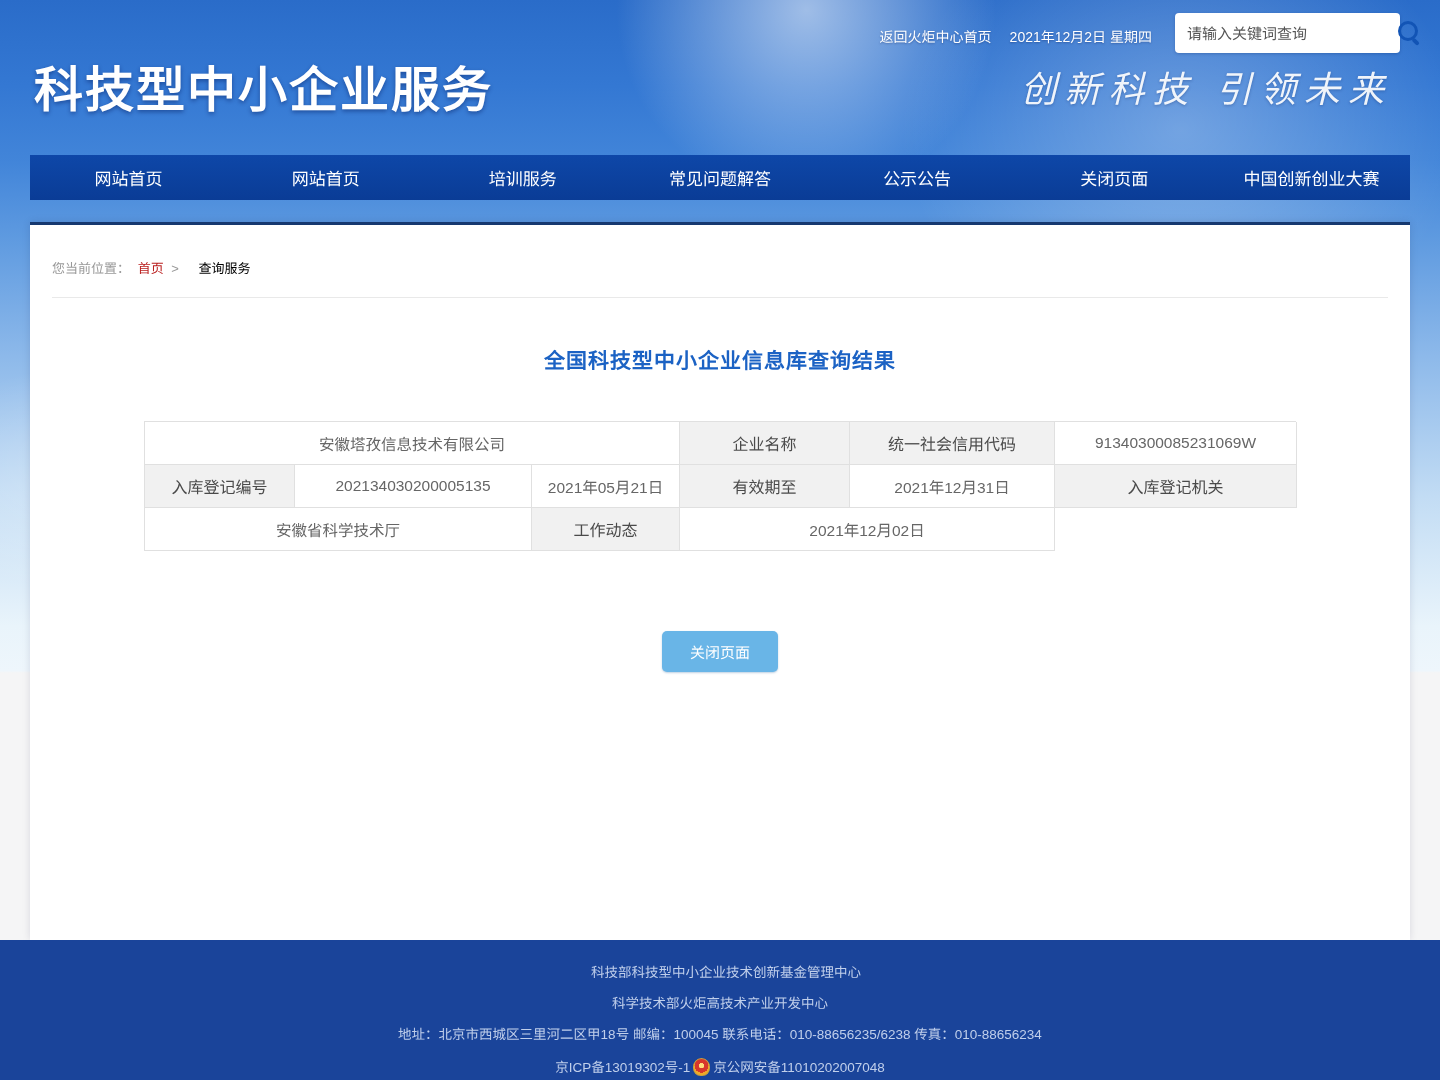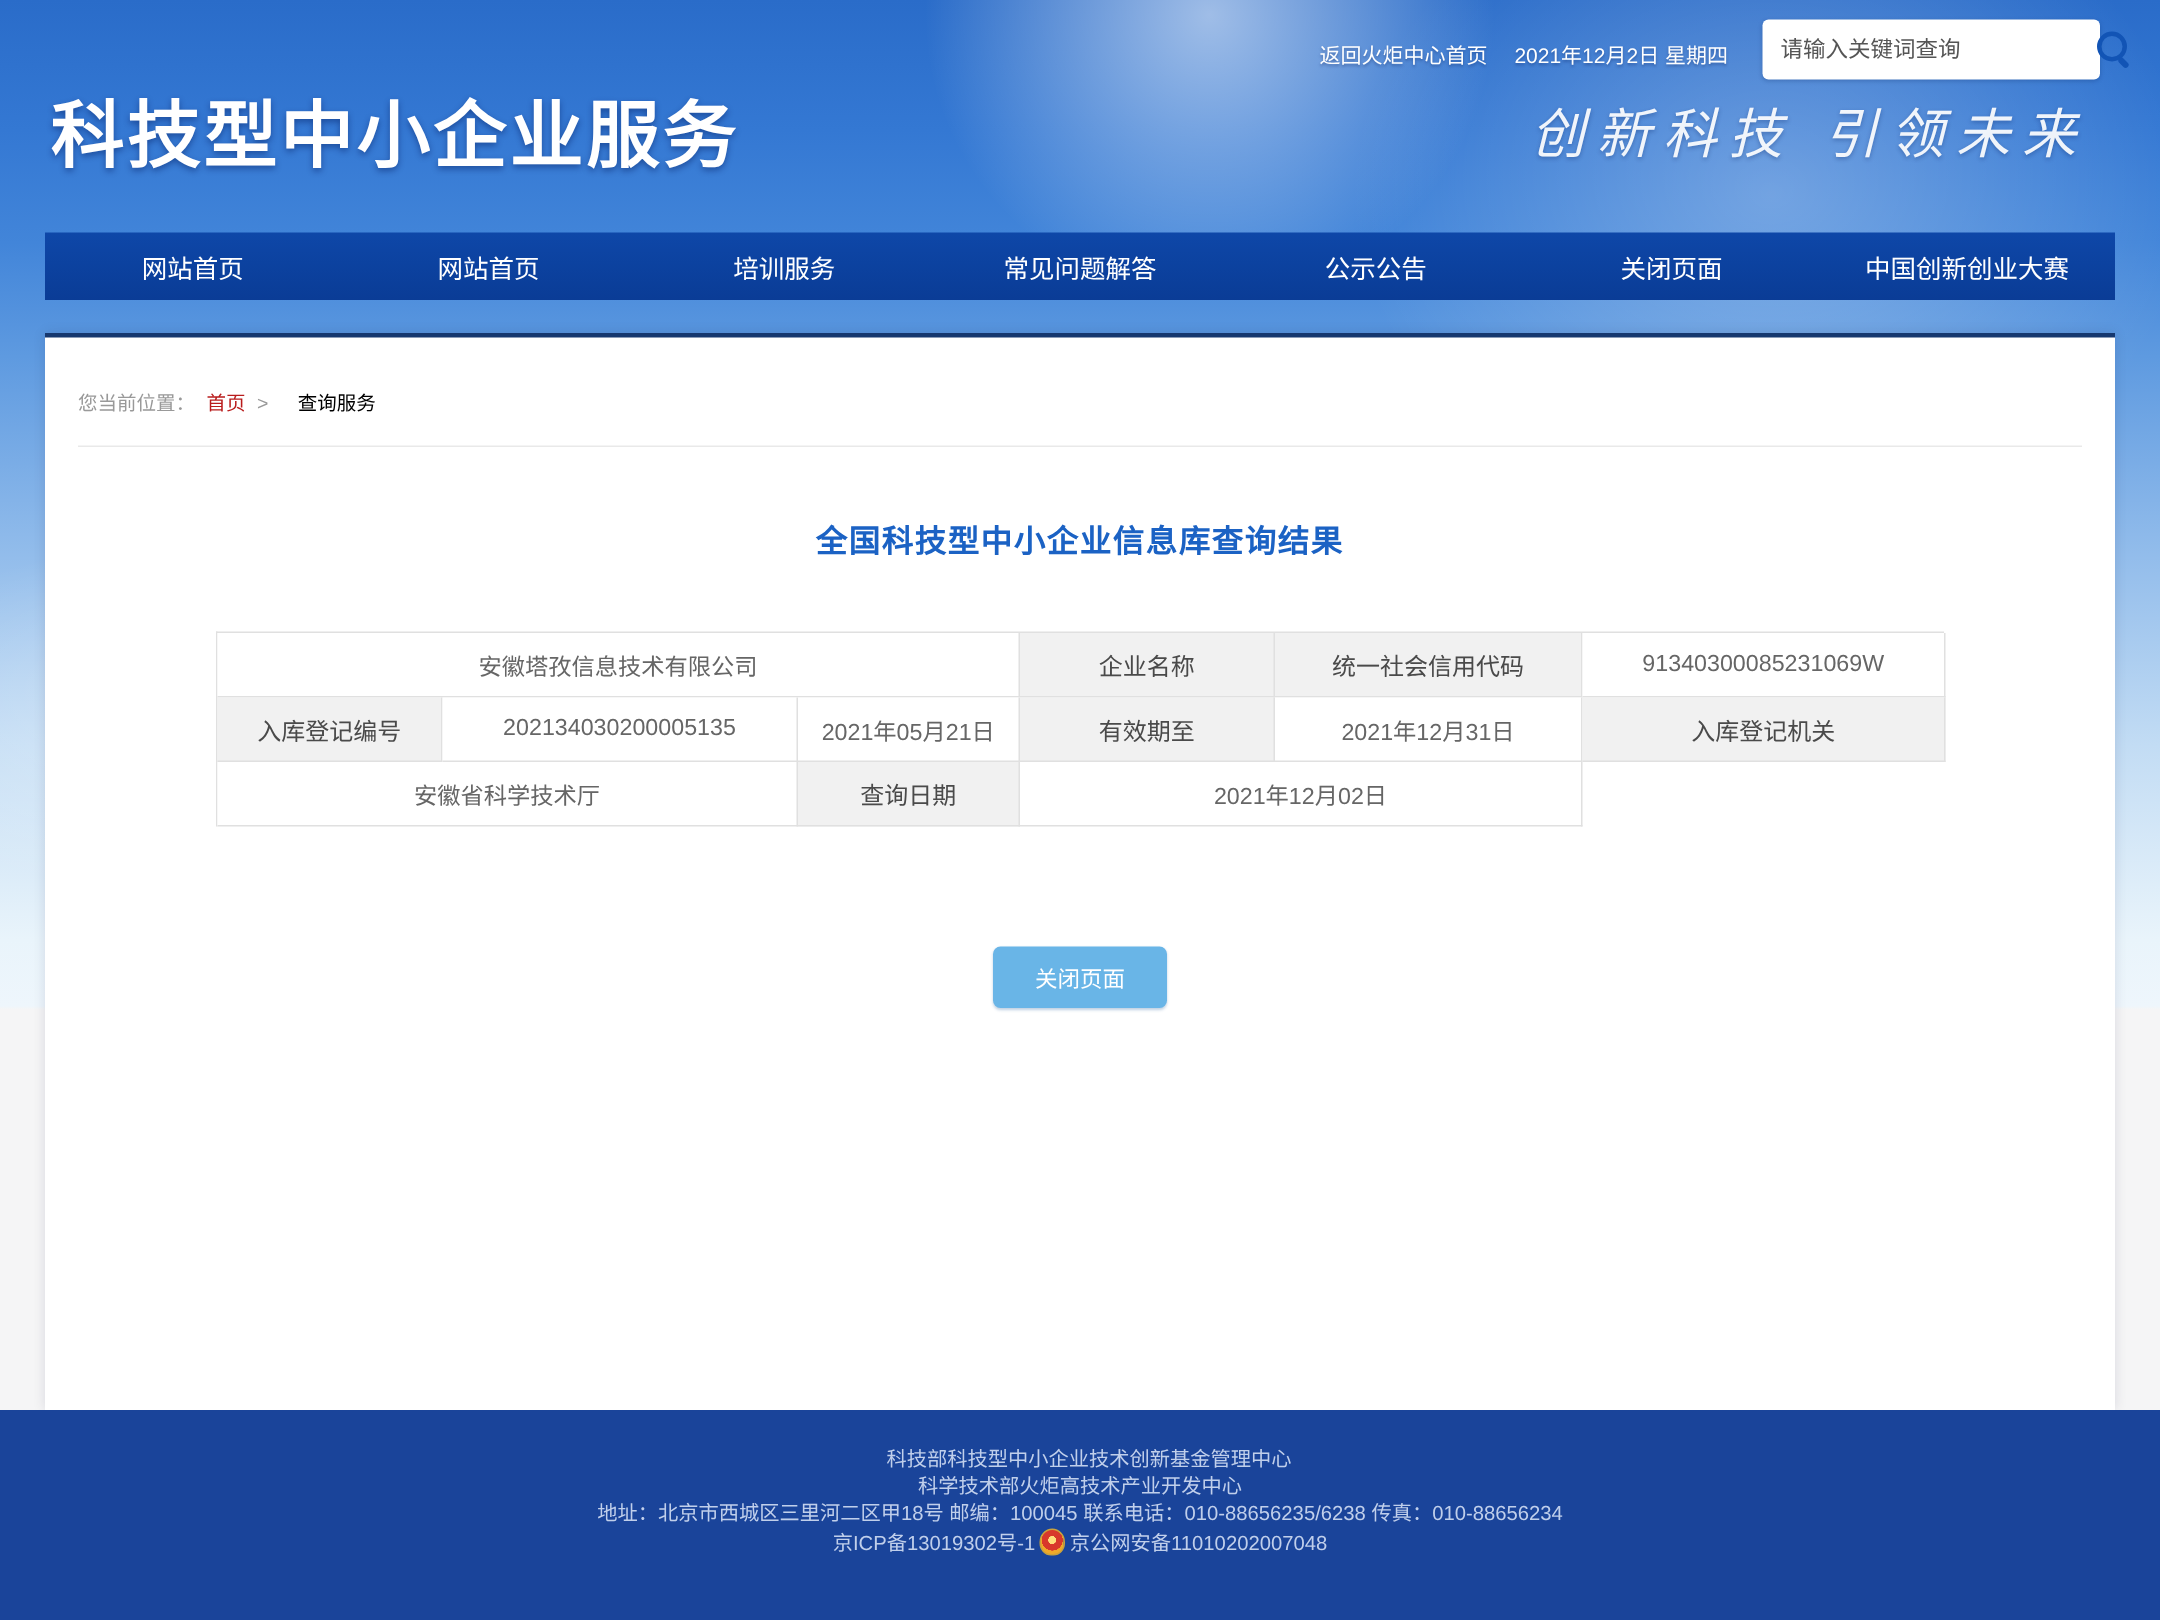--- a/index.html
+++ b/index.html
@@ -102,21 +102,21 @@
     background:#69b5e7; border:none; border-radius:5px;
     color:#ffffff; font-size:15px; font-family:inherit; cursor:pointer;
     box-shadow:0 1px 2px rgba(40,100,160,.3);
   }
 
   
   .footer {
     position:absolute; left:0; top:940px; width:1440px; height:140px;
     background:#1a449a; color:#c0cfeb; font-size:13.5px;
   }
-  .footer .f-line { text-align:center; margin-top:3px; line-height:15px; }
+  .footer .f-line { text-align:center; margin-top:16px; line-height:15px; }
   .footer .f-line:first-child { margin-top:25px;padding-left:12px; }
   .badge-icon {
     display:inline-block; width:17px; height:18px; margin:0 3px; vertical-align:-4px;
     border-radius:50% 50% 45% 45%;
     background:radial-gradient(circle at 50% 42%, #ffde7a 0 22%, #d8372b 23% 58%, #f0a929 59% 100%);
     border:1px solid #caa23c;
   }
   .footer a { color:#c0cfeb; text-decoration:none; }
 </style>
 </head>
@@ -164,21 +164,21 @@
     <div class="cell value">91340300085231069W</div>
 
     <div class="cell label">入库登记编号</div>
     <div class="cell value">202134030200005135</div>
     <div class="cell value">2021年05月21日</div>
     <div class="cell label">有效期至</div>
     <div class="cell value">2021年12月31日</div>
 
     <div class="cell label">入库登记机关</div>
     <div class="cell value span2">安徽省科学技术厅</div>
-    <div class="cell label">查询日期</div>
+    <div class="cell label">工作动态</div>
     <div class="cell value span2">2021年12月02日</div>
   </div>
 
   <button class="close-btn">关闭页面</button>
 </div>
 
 <div class="footer">
   <div class="f-line">科技部科技型中小企业技术创新基金管理中心</div>
   <div class="f-line">科学技术部火炬高技术产业开发中心</div>
   <div class="f-line">地址：北京市西城区三里河二区甲18号 邮编：100045 联系电话：010-88656235/6238 传真：010-88656234</div>

